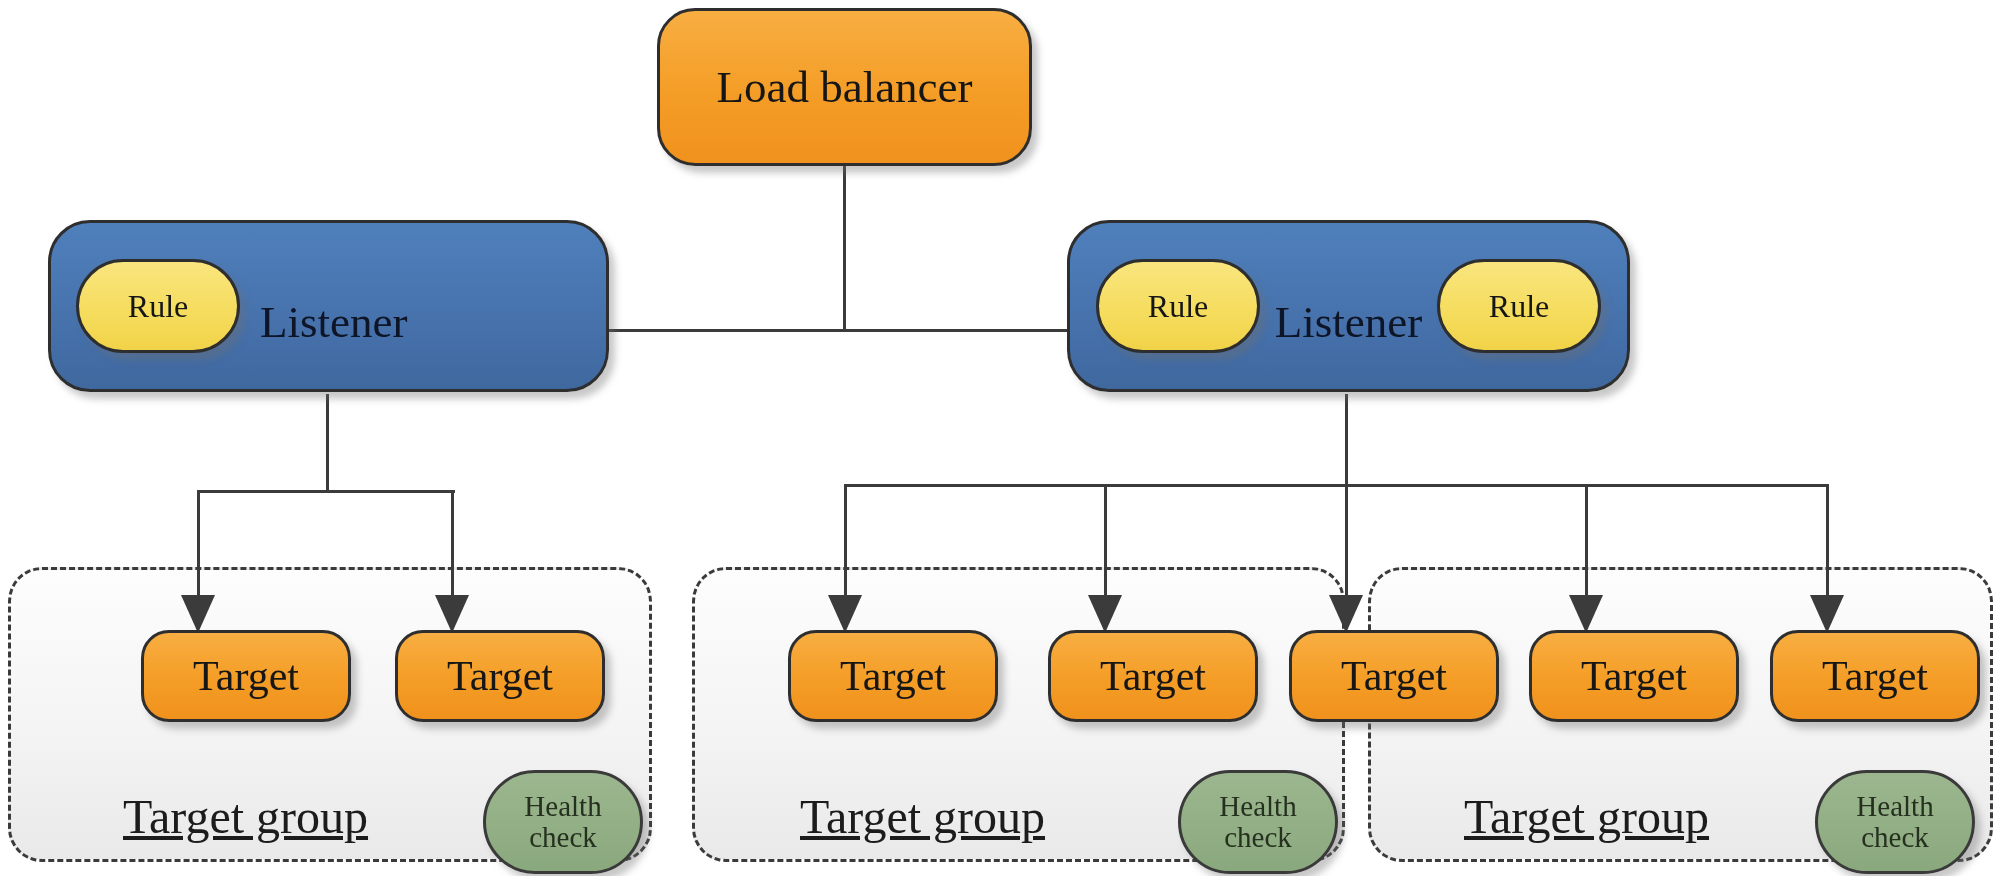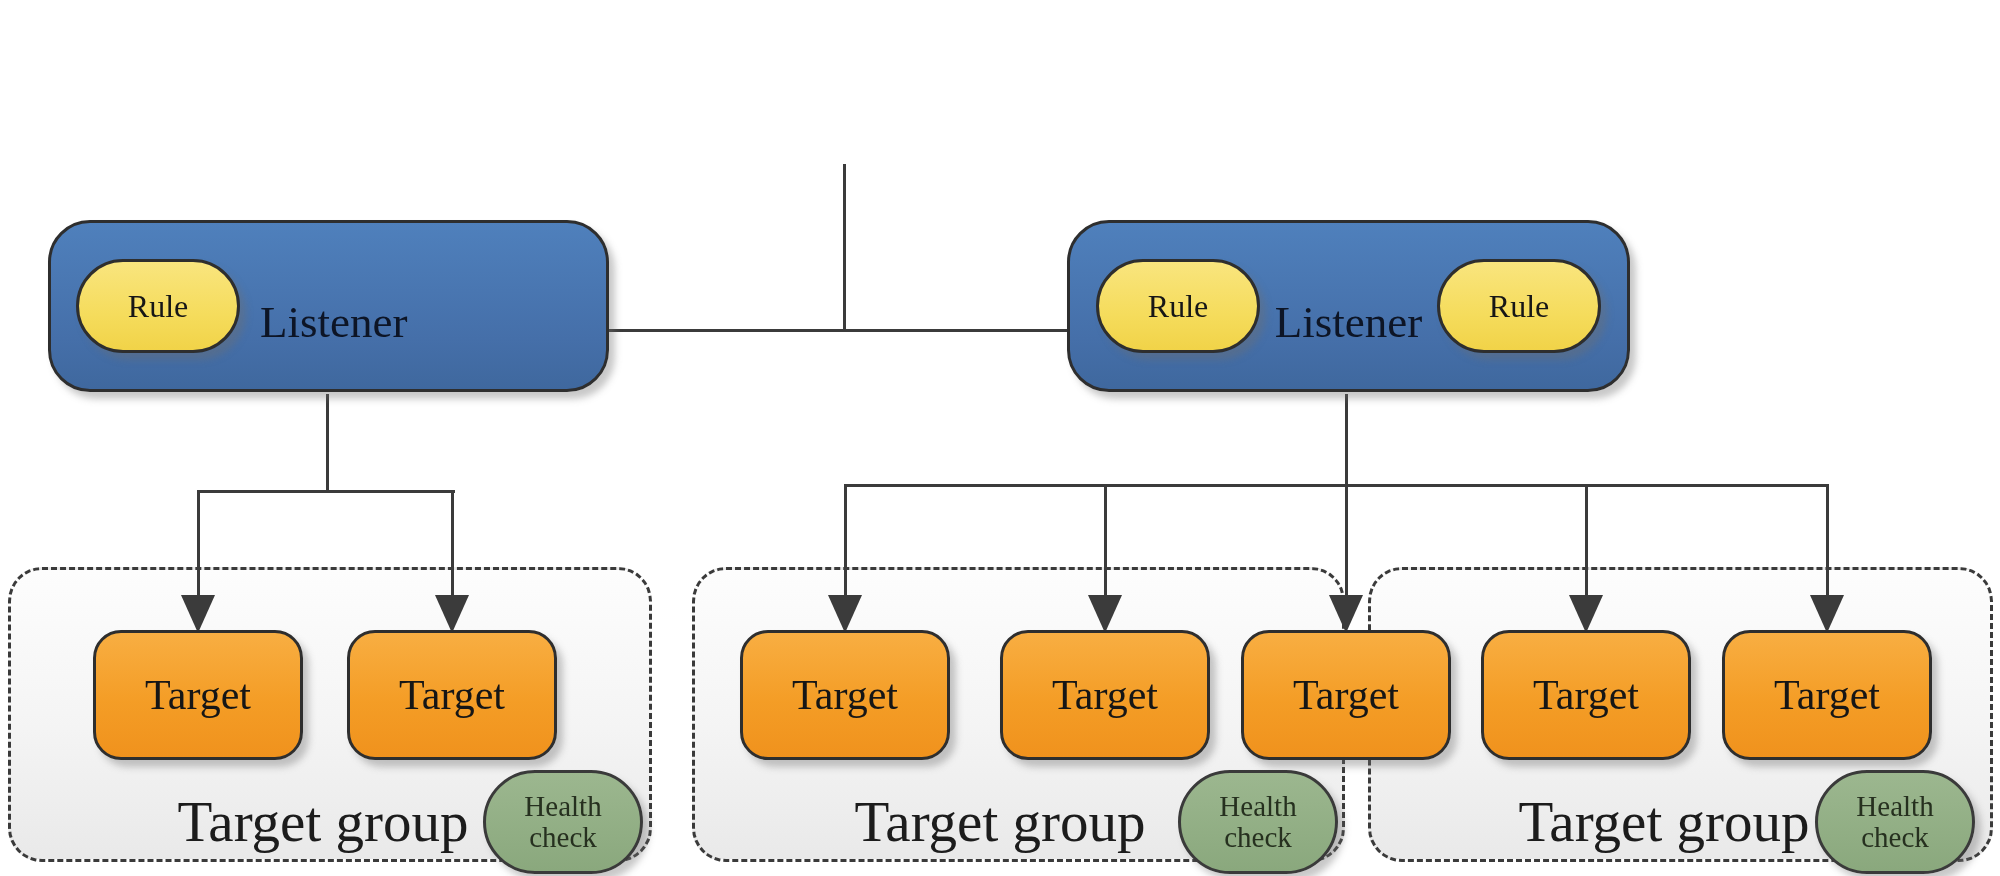--- a/index.html
+++ b/index.html
@@ -15,29 +15,29 @@
   }
   .orange{background:linear-gradient(180deg,#f8ae42 0%,#f49d26 55%,#f0921d 100%);}
   .blue{background:linear-gradient(180deg,#4f80bc 0%,#456fa9 70%,#3f689e 100%);}
   .yellow{background:linear-gradient(180deg,#f9e57e 0%,#f5dc5c 60%,#f1d348 100%);}
   .green{background:linear-gradient(180deg,#9cb78f 0%,#8aa87d 100%);border-color:#3a3a3a;}
   .pill{border-radius:999px;}
   .lb{border-radius:38px;font-size:45px;}
   .listener{border-radius:42px;}
   .listener-label{font-size:45px;color:#0d1526;margin-top:32px;}
   .rule-pill{width:164px;height:94px;font-size:32px;}
-  .target{width:210px;height:130px;top:630px;border-radius:28px;font-size:42px;}
+  .target{width:210px;height:92px;top:630px;border-radius:28px;font-size:42px;margin-left:48px;}
   .group{
     position:absolute;top:567px;height:295px;z-index:1;box-sizing:border-box;
     border:3px dashed #3a3a3a;border-radius:34px;
     background:linear-gradient(180deg,#fdfdfd 0%,#f4f4f4 55%,#e9e9e9 100%);
   }
   .group-label{
-    position:absolute;top:789px;width:400px;text-align:center;
-    font-size:57px;color:#1c1c1c;z-index:2;
+    position:absolute;top:789px;width:400px;
+    font-size:48px;color:#1c1c1c;z-index:2;text-decoration:underline;
   }
   .health{width:160px;height:104px;top:770px;}
   .health span{
     display:block;width:112px;text-align:center;font-size:29px;line-height:1.06;color:#26301f;
   }
   .vline,.hline{position:absolute;background:#3b3b3b;z-index:2;}
   .arrowhead{
     position:absolute;width:0;height:0;z-index:2;
     border-left:17px solid transparent;border-right:17px solid transparent;
     border-top:38px solid #3b3b3b;
@@ -69,20 +69,23 @@
   <div class="vline" style="left:1826px;top:484px;width:3px;height:114px;"></div>
 
   <div class="arrowhead" style="left:181px;top:595px;"></div>
   <div class="arrowhead" style="left:435px;top:595px;"></div>
   <div class="arrowhead" style="left:828px;top:595px;"></div>
   <div class="arrowhead" style="left:1088px;top:595px;"></div>
   <div class="arrowhead" style="left:1329px;top:595px;"></div>
   <div class="arrowhead" style="left:1569px;top:595px;"></div>
   <div class="arrowhead" style="left:1810px;top:595px;"></div>
 
+  <div class="box orange lb" style="left:657px;top:8px;width:375px;height:158px;">
+    <span>Load balancer</span>
+  </div>
 
   <div class="box blue listener" style="left:48px;top:220px;width:561px;height:172px;justify-content:flex-start;padding-left:25px;gap:20px;">
     <div class="box yellow pill rule-pill" style="position:static;">
       <span>Rule</span>
     </div>
     <span class="listener-label">Listener</span>
   </div>
 
   <div class="box blue listener" style="left:1067px;top:220px;width:563px;height:172px;justify-content:space-between;padding:0 26px;">
     <div class="box yellow pill rule-pill" style="position:static;">

